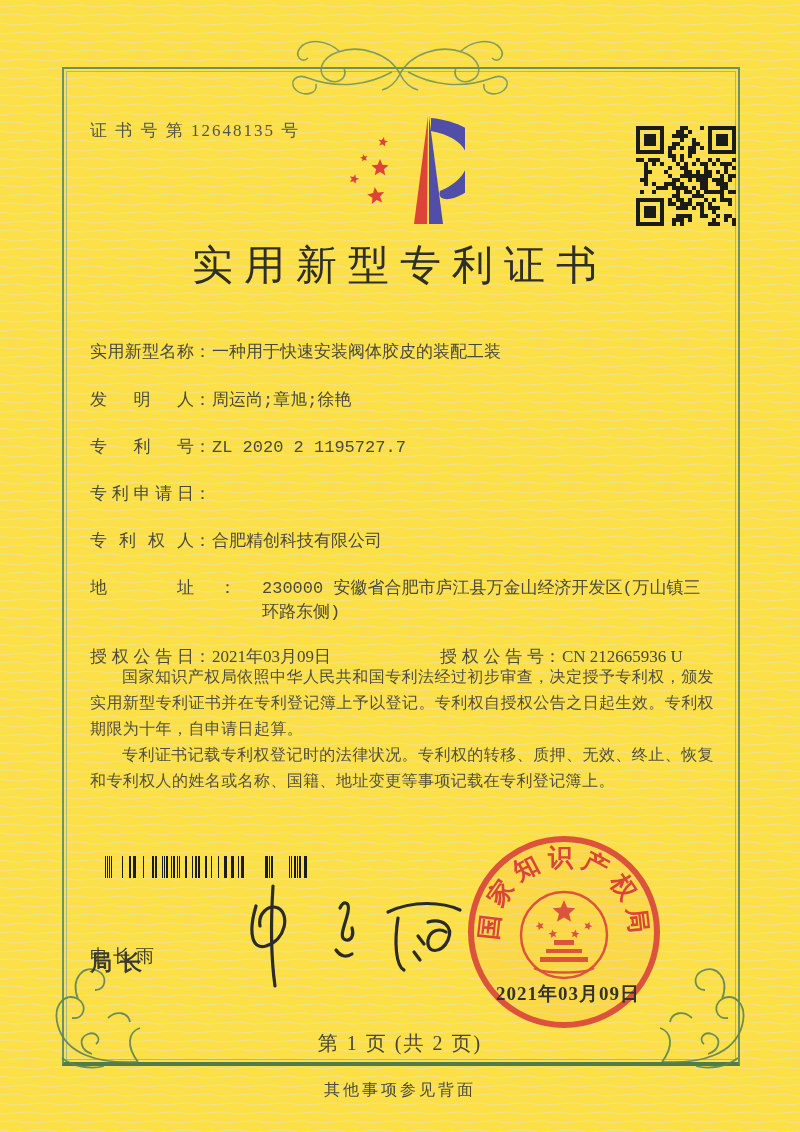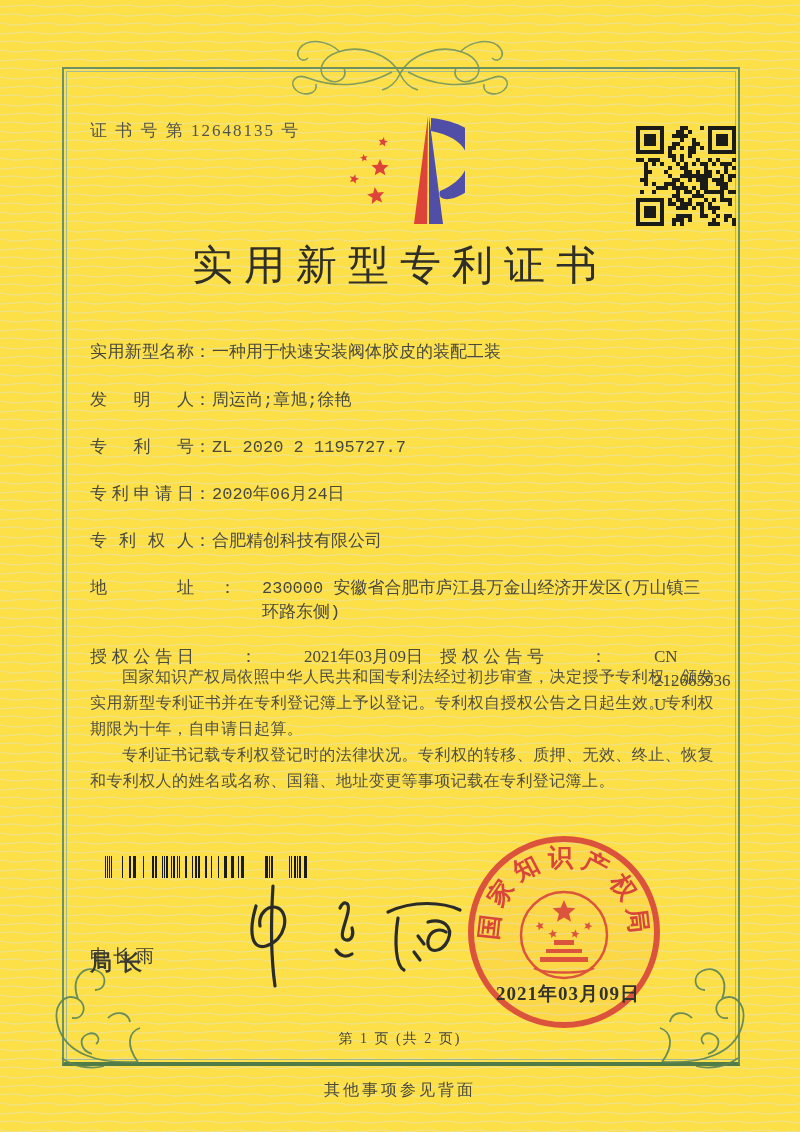--- a/index.html
+++ b/index.html
@@ -24,30 +24,30 @@
     left:0;top:238px;width:800px;text-align:center;font-size:41px;
     letter-spacing:11px;padding-left:0;box-sizing:border-box;color:#2f2e27;
   }
   .fields{left:90px;top:341px;width:626px;font-size:17px;color:#4a493d;}
   .f-row{display:flex;line-height:24px;margin-bottom:23px;font-family:Liberation Mono, monospace;}
   .f-row.sp{margin-bottom:24px;}
   .f-label{display:inline-block;width:104px;text-align:justify;text-align-last:justify;flex:0 0 104px;}
   .f-colon{flex:0 0 18px;}
   .f-value{flex:1;}
   .grant-row{display:flex;line-height:24px;}
-  .g-pair{display:flex;gap:46px;}
+  .g-pair{display:flex;}
   .g-pair.first{width:350px;flex:0 0 350px;}
   .body-text{left:90px;top:664px;width:624px;font-size:16px;line-height:26px;
     color:#52503f;text-align:justify;letter-spacing:0.4px;}
   .body-text p{margin:0;text-indent:2em;}
   .signer-title{left:90px;top:948px;font-size:22px;letter-spacing:8px;color:#3c3b31;font-weight:bold;}
   .signer-name{left:90px;top:944px;font-size:18px;letter-spacing:5px;color:#3c3b31;}
   .seal-date{left:478px;top:981px;width:180px;text-align:center;font-size:19px;
     font-weight:bold;color:#33322c;letter-spacing:1px;}
-  .page-info{left:0;top:1030px;width:800px;text-align:center;font-size:14px;color:#45443a;letter-spacing:2px;}
+  .page-info{left:0;top:1030px;width:800px;text-align:center;font-size:20px;color:#45443a;letter-spacing:2px;}
   .back-note{left:0;top:1080px;width:800px;text-align:center;font-size:16px;color:#4b4a3c;letter-spacing:3px;}
   svg{display:block;}
 </style>
 </head>
 <body>
 
 <div class="paper">
 
   <svg id="waves" width="800" height="1132">
       <path d="M-10 6 c 12 3.5, 36 -3.5, 48 0 c 12 3.5, 36 -3.5, 48 0 c 12 3.5, 36 -3.5, 48 0 c 12 3.5, 36 -3.5, 48 0 c 12 3.5, 36 -3.5, 48 0 c 12 3.5, 36 -3.5, 48 0 c 12 3.5, 36 -3.5, 48 0 c 12 3.5, 36 -3.5, 48 0 c 12 3.5, 36 -3.5, 48 0 c 12 3.5, 36 -3.5, 48 0 c 12 3.5, 36 -3.5, 48 0 c 12 3.5, 36 -3.5, 48 0 c 12 3.5, 36 -3.5, 48 0 c 12 3.5, 36 -3.5, 48 0 c 12 3.5, 36 -3.5, 48 0 c 12 3.5, 36 -3.5, 48 0 c 12 3.5, 36 -3.5, 48 0 c 12 3.5, 36 -3.5, 48 0" fill="none" stroke="#dfe5cb" stroke-width="1" opacity="0.6"></path>
@@ -537,21 +537,20 @@
         <span class="f-value">周运尚;章旭;徐艳</span>
     </div>
     <div class="f-row">
       <span class="f-label">专利号</span>
         <span class="f-colon">：</span>
         <span class="f-value">ZL 2020 2 1195727.7</span>
     </div>
     <div class="f-row">
       <span class="f-label">专利申请日</span>
         <span class="f-colon">：</span>
-        <span class="f-value">2020年06月24日</span>
     </div>
     <div class="f-row">
       <span class="f-label">专利权人</span>
         <span class="f-colon">：</span>
         <span class="f-value">合肥精创科技有限公司</span>
     </div>
     <div class="f-row" style="margin-bottom:20px;gap:25px;">
       <span class="f-label">地址</span>
         <span class="f-colon">：</span>
         <span class="f-value">230000 安徽省合肥市庐江县万金山经济开发区(万山镇三环路东侧)</span>

